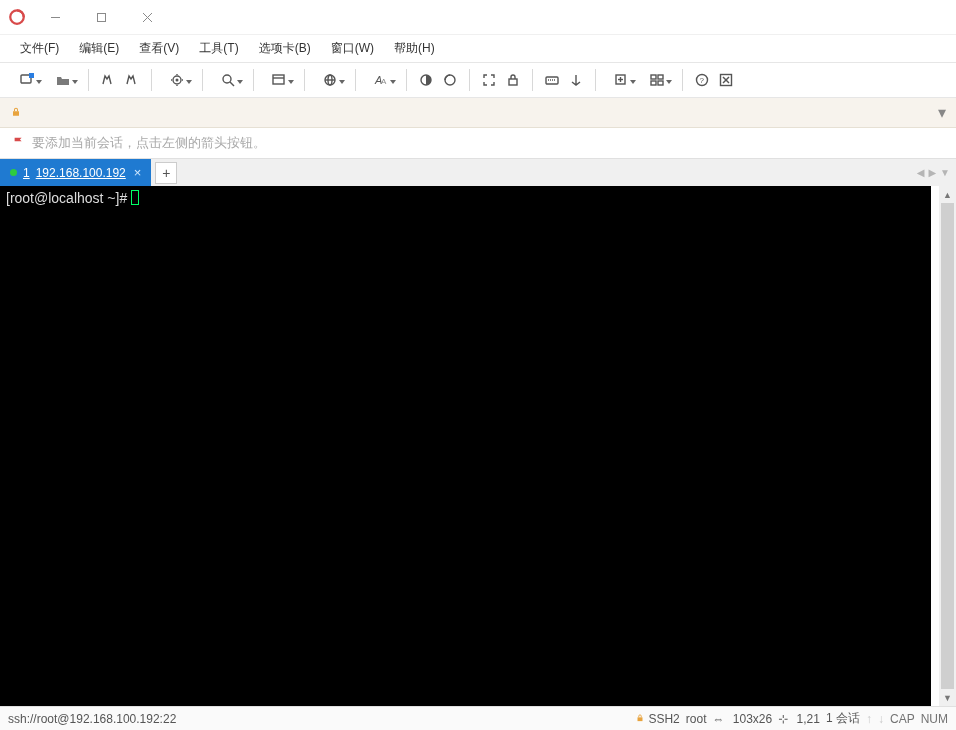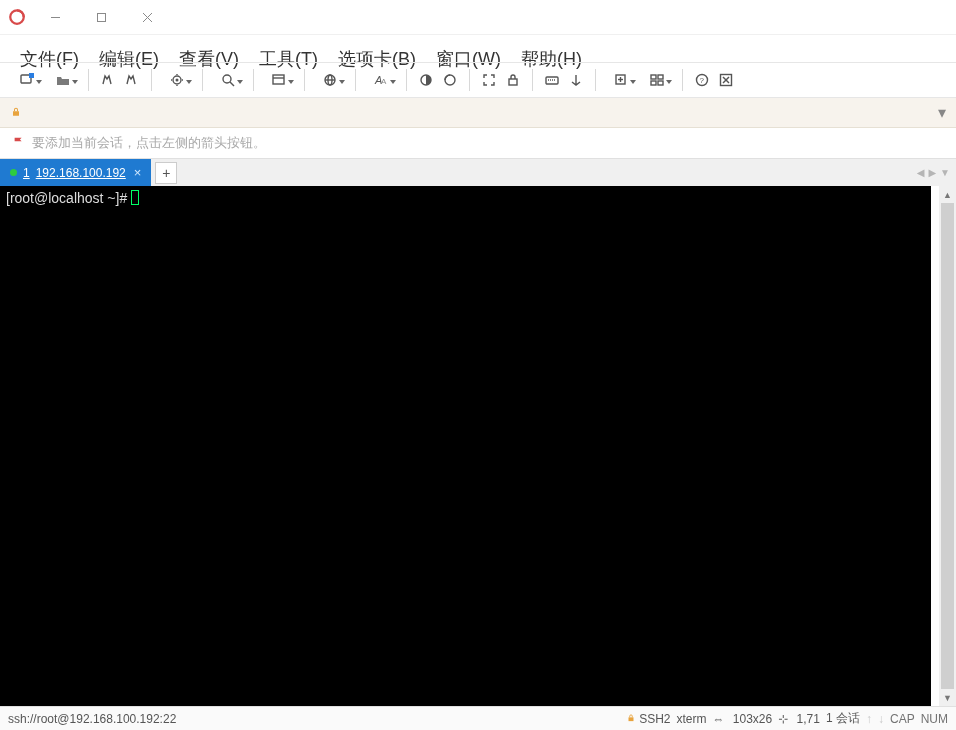--- a/index.html
+++ b/index.html
@@ -6,21 +6,21 @@
 body { width: 956px; height: 730px; background: #fff; display: flex; flex-direction: column; overflow: hidden; }
 
 
 .titlebar { display: flex; align-items: center; height: 34px; padding: 0 0 0 8px; background: #fff; }
 .titlebar .app-icon { width: 18px; height: 18px; margin-right: 6px; }
 .titlebar .title { color: #9fa0a1; font-size: 14px; flex: 1; }
 .titlebar .win-btn { width: 46px; height: 34px; display: flex; align-items: center; justify-content: center; color: #8a8a8a; }
 .titlebar .win-btn svg { width: 11px; height: 11px; }
 
 
-.menubar { display: flex; height: 28px; padding: 8px 10px; font-size: 18px; color: #333; border-top: 1px solid #f0f0f0; }
+.menubar { display: flex; align-items: center; height: 28px; padding: 8px 10px; font-size: 12px; color: #333; border-top: 1px solid #f0f0f0; }
 .menubar .menu-item { padding: 4px 10px; cursor: default; }
 
 
 .toolbar { display: flex; align-items: center; height: 36px; padding: 0 10px; border-top: 1px solid #e6e6e6; border-bottom: 1px solid #e6e6e6; gap: 2px; }
 .toolbar .tbtn { width: 22px; height: 22px; display: flex; align-items: center; justify-content: center; color: #555; position: relative; }
 .toolbar .tbtn svg { width: 16px; height: 16px; }
 .toolbar .tbtn.with-arrow { width: 34px; }
 .toolbar .tbtn.with-arrow::after { content: ""; border-left: 3px solid transparent; border-right: 3px solid transparent; border-top: 4px solid #666; position: absolute; right: 2px; top: 11px; }
 .toolbar .sep { width: 1px; height: 22px; background: #d8d8d8; margin: 0 6px; }
 
@@ -279,21 +279,21 @@
 
 <div class="statusbar">
   <span class="s-left">ssh://root@192.168.100.192:22</span>
   <span class="s-item">
     <span class="lock2"><svg width="10" height="10" viewBox="0 0 16 16">
           <rect x="4" y="7" width="8" height="6" fill="#e8a33d"></rect>
           <path d="M6 7V5a2 2 0 0 1 4 0v2" fill="none" stroke="#e8a33d" stroke-width="1.4"></path>
         </svg></span>
     <span>SSH2</span>
   </span>
-  <span class="s-item">xterm</span>
+  <span class="s-item">root</span>
   <span class="s-item"><span style="letter-spacing:-1px">⇔</span>&nbsp;<span>103x26</span></span>
-  <span class="s-item"><span style="letter-spacing:-1px">⊹</span>&nbsp;<span>1,71</span></span>
+  <span class="s-item"><span style="letter-spacing:-1px">⊹</span>&nbsp;<span>1,21</span></span>
   <span class="s-item">1 会话</span>
   <span class="arrow">↑</span>
   <span class="arrow">↓</span>
   <span class="dim">CAP</span>
   <span class="dim">NUM</span>
 </div>
 
 </body></html>

